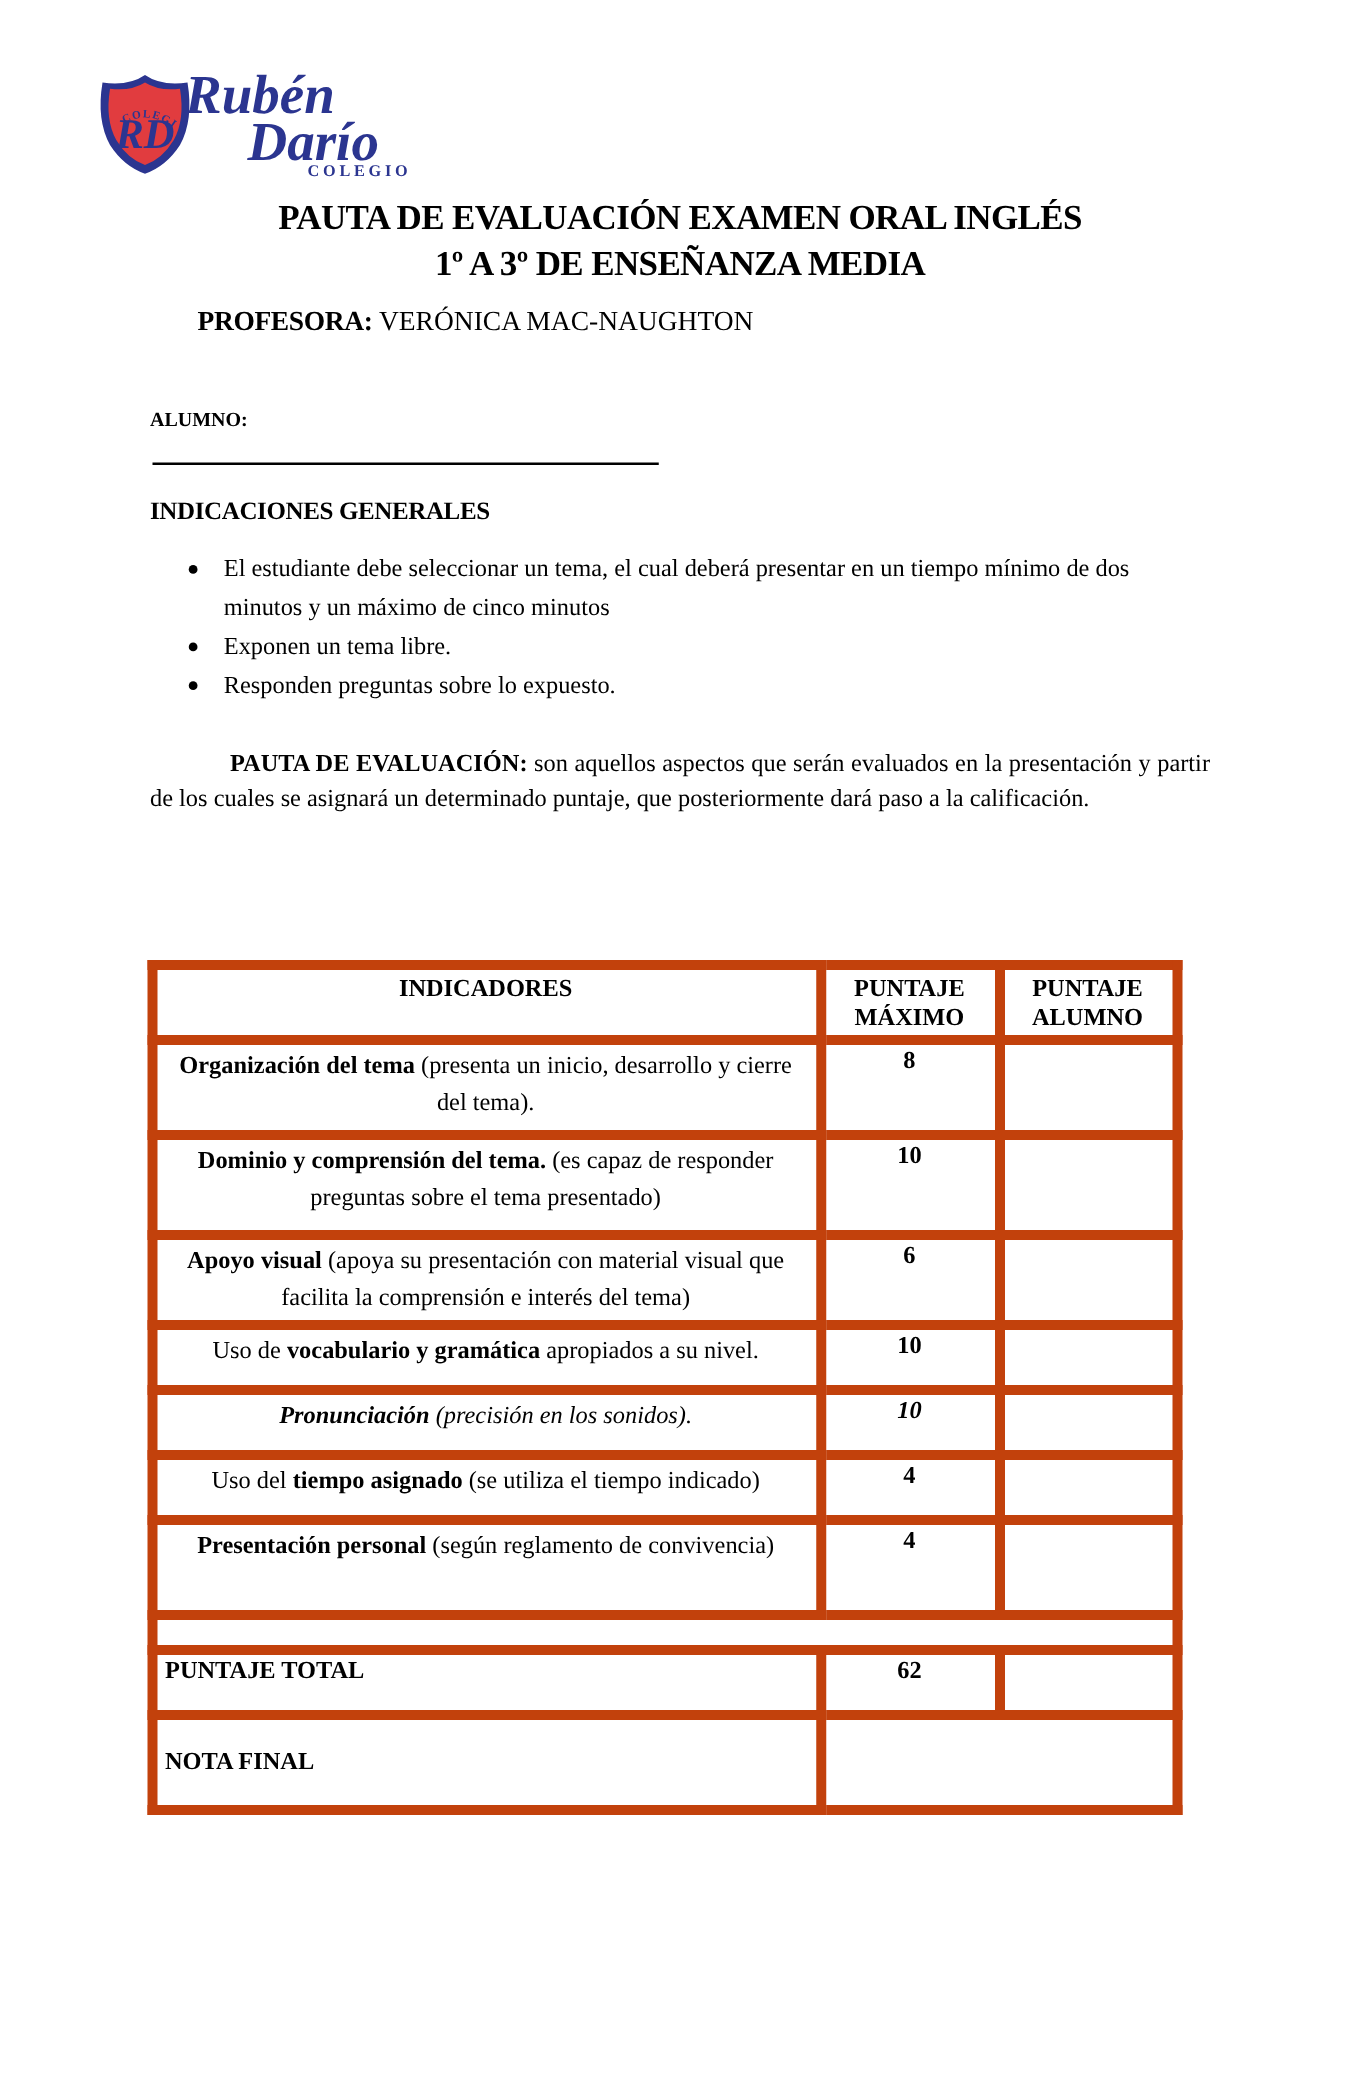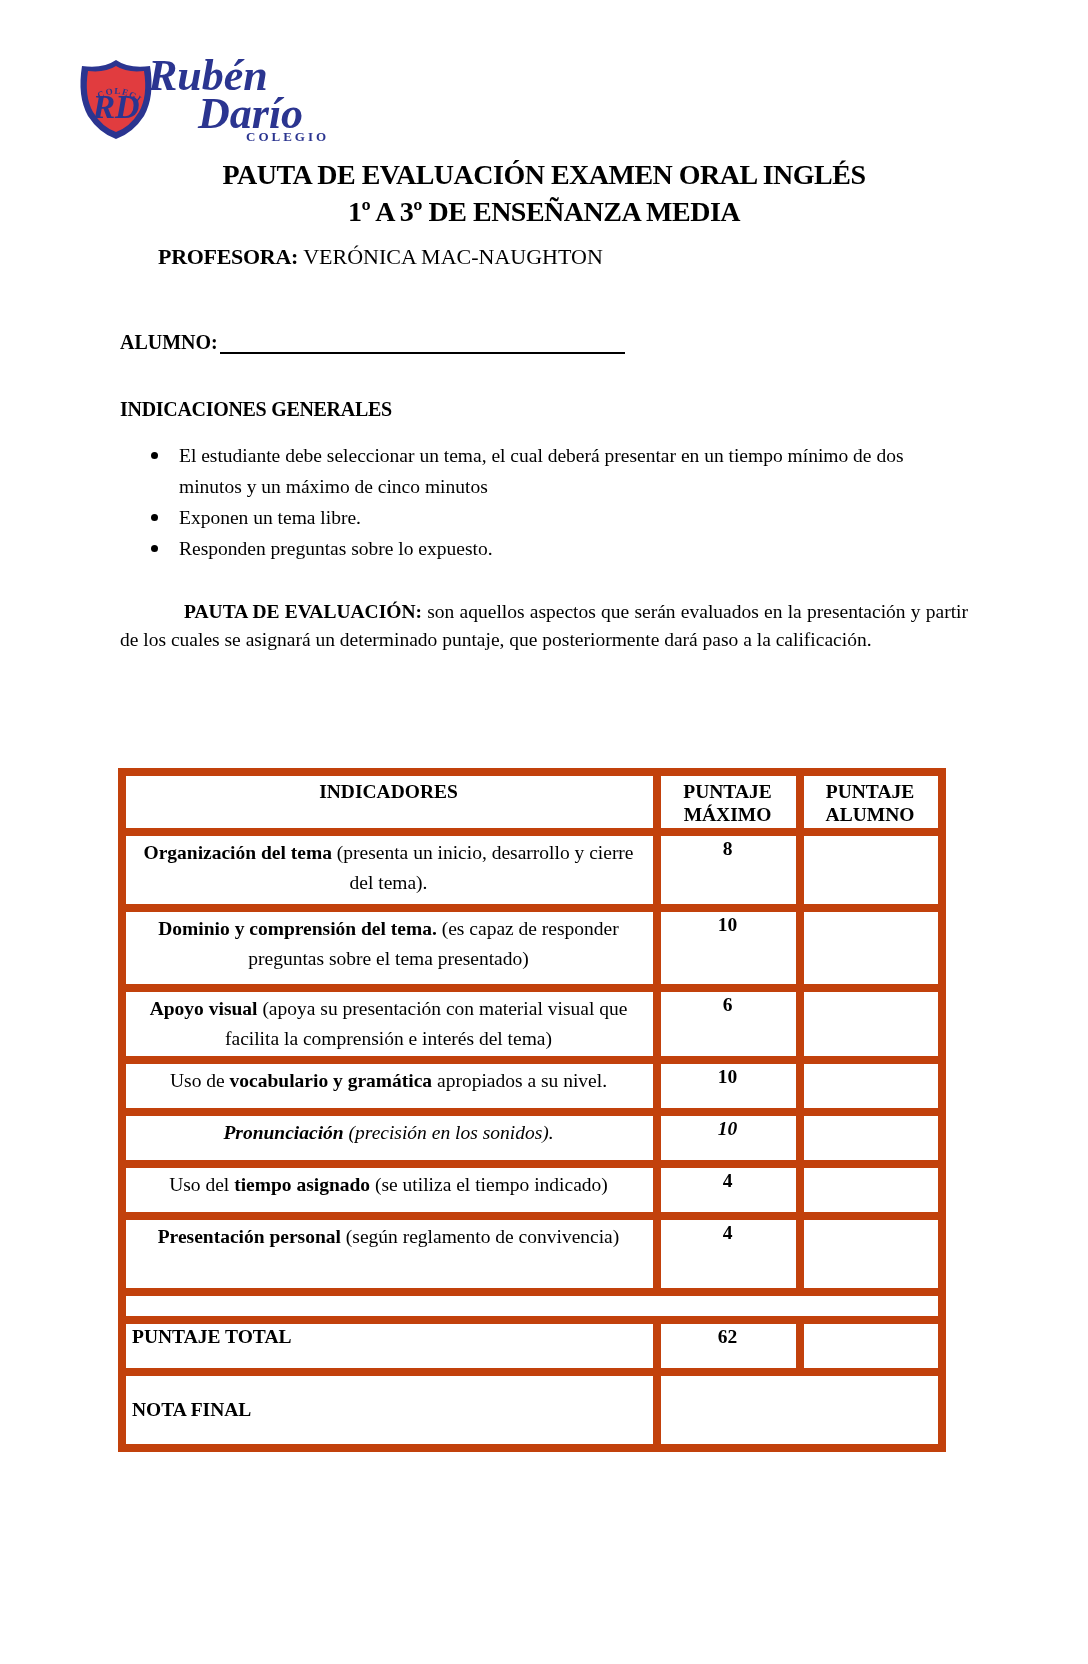--- a/index.html
+++ b/index.html
@@ -19,21 +19,21 @@
   
   .title{
     position:absolute;left:0;top:156px;width:100%;
     text-align:center;font-weight:bold;font-size:28px;line-height:37px;
     letter-spacing:-0.5px;
   }
 
   
   .prof-line{position:absolute;left:120px;top:244px;font-size:22px;margin-left:38px;}
   .prof-line b{letter-spacing:-0.3px;}
-  .alumno-line{position:absolute;left:120px;top:328px;font-size:20px;display:flex;align-items:flex-end;}
+  .alumno-line{position:absolute;left:120px;top:328px;font-size:16px;display:flex;flex-direction:column;}
   .alumno-rule{display:inline-block;width:405px;border-bottom:2px solid #000;height:24px;margin-left:2px;}
 
   
   .section-heading{position:absolute;left:120px;top:398px;font-size:20px;font-weight:bold;letter-spacing:-0.3px;}
   ul.bullets{
     position:absolute;left:148px;top:440px;width:760px;
     margin:0;padding:0;list-style:none;
     font-size:19.5px;line-height:31px;
   }
   ul.bullets li{position:relative;padding-left:31px;margin:0;}

